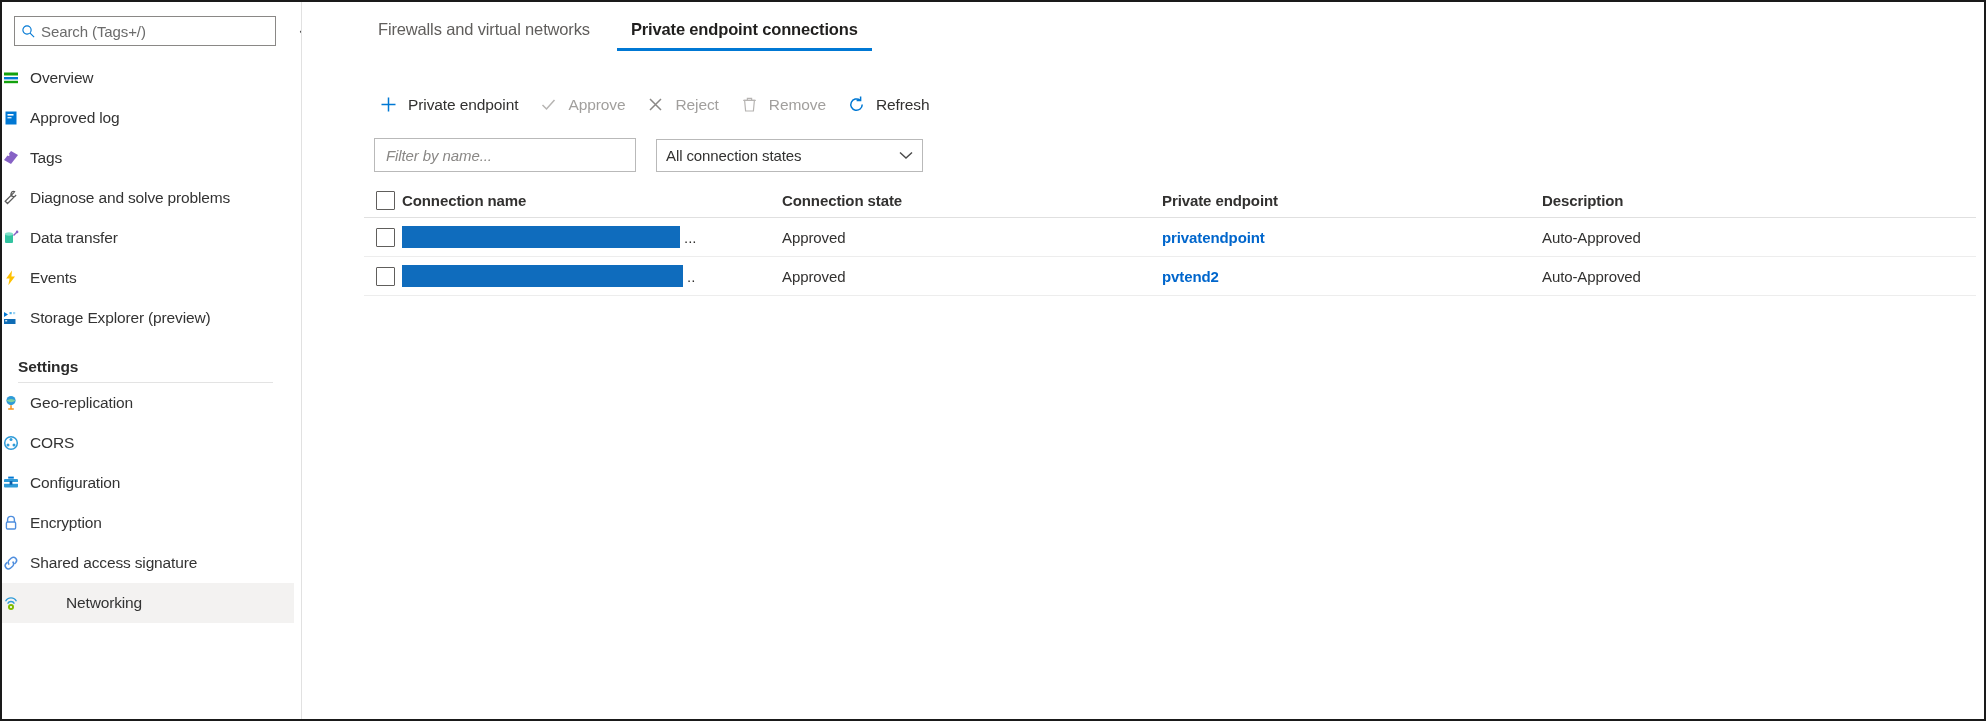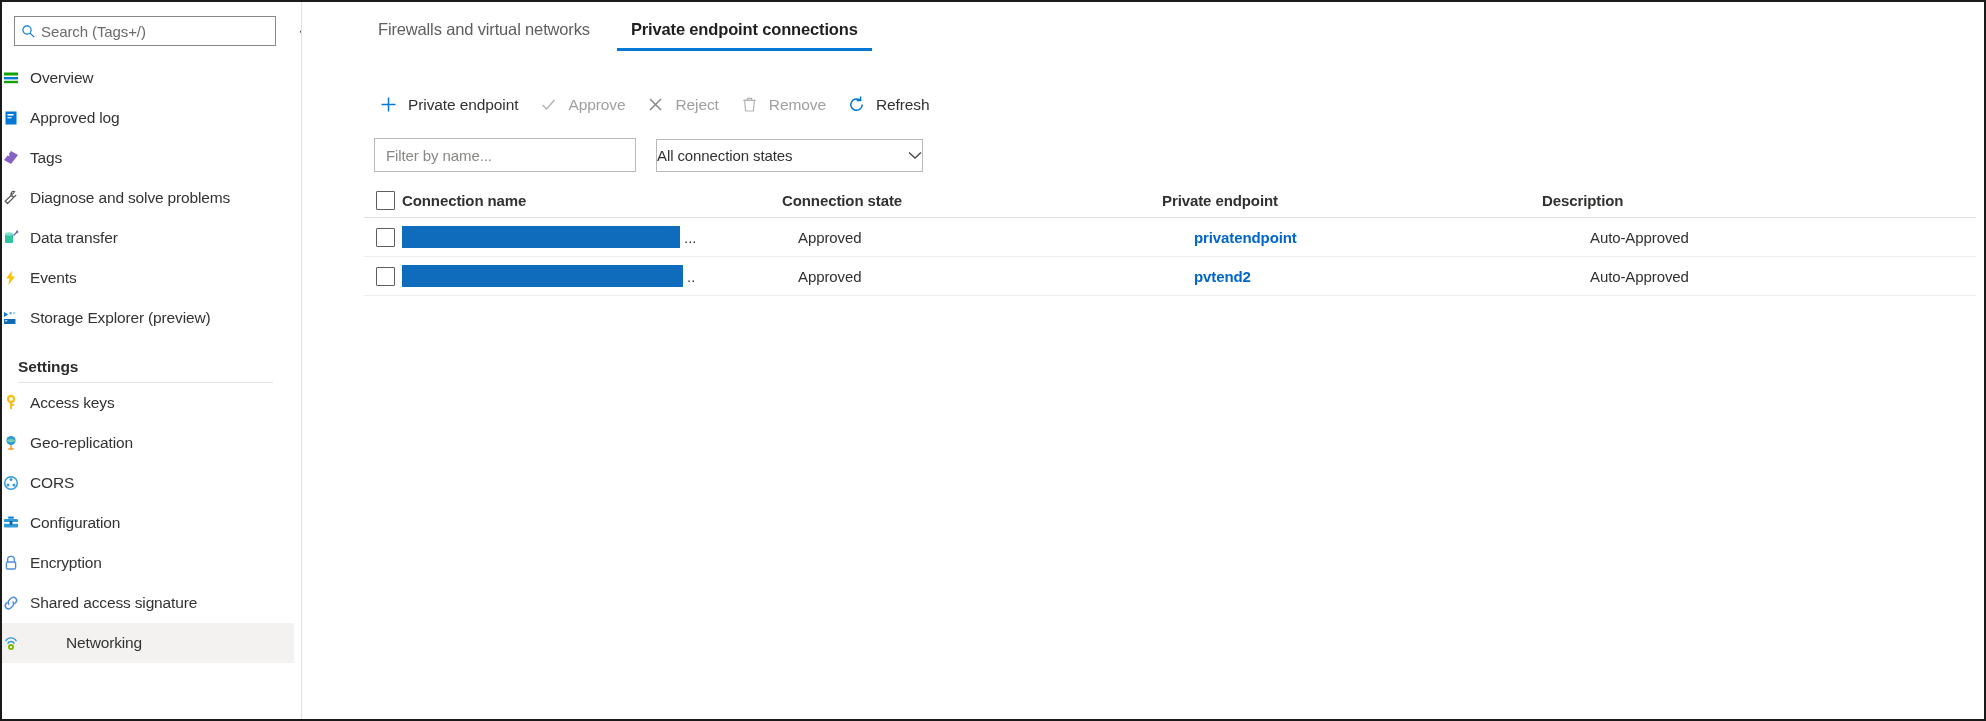--- a/index.html
+++ b/index.html
@@ -179,33 +179,34 @@
     display: flex;
     align-items: center;
     gap: 20px;
   }
   .filter-input {
     width: 262px; height: 33px;
     border: 1px solid #b9b9b9;
     background: #fff;
     display: flex; align-items: center;
     padding: 16px 11px;
+    font-style: italic;
   }
   .filter-ph {
     font-size: 15px;
     color: #8a8886;
     letter-spacing: -0.1px;
   }
   .filter-select {
     width: 267px; height: 33px;
     border: 1px solid #b9b9b9;
     background: #fff;
     display: flex; align-items: center;
     justify-content: space-between;
-    padding: 0 0;
+    padding: 0 9px;
     cursor: pointer;
   }
   .filter-val {
     font-size: 15px;
     color: #323130;
     letter-spacing: -0.1px;
   }
 
   
   .table {
@@ -244,21 +245,20 @@
   .th {
     font-size: 15px;
     font-weight: bold;
     color: #323130;
     letter-spacing: -0.1px;
   }
   .td {
     font-size: 15px;
     color: #323130;
     letter-spacing: -0.1px;
-    margin-left: 16px;
   }
   .td.link {
     color: #0066cc;
     cursor: pointer;
   }
   .redact-wrap {
     display: flex;
     align-items: center;
     gap: 4px;
   }
@@ -367,30 +367,20 @@
             <rect x="2" y="10" width="11.5" height="5" fill="#0e6cb5"></rect>
             <rect x="3.2" y="11.2" width="2" height="1.2" fill="#ffffff"></rect>
           </svg>
         </span>
         <span class="nav-label">Storage Explorer (preview)</span>
       </div>
 
       <div class="section-head">Settings</div>
       <div class="section-rule"></div>
 
-      <div class="nav-item">
-        <span class="nav-ico">
-          <svg width="18" height="18" viewBox="0 0 18 18">
-            <circle cx="9" cy="5" r="3" fill="none" stroke="#ffb900" stroke-width="2"></circle>
-            <rect x="8.1" y="7.6" width="1.9" height="7.4" fill="#ffb900"></rect>
-            <rect x="10" y="10.2" width="2.2" height="1.6" fill="#ffb900"></rect>
-          </svg>
-        </span>
-        <span class="nav-label">Access keys</span>
-      </div>
 
       <div class="nav-item">
         <span class="nav-ico">
           <svg width="18" height="18" viewBox="0 0 18 18">
             <circle cx="9" cy="6.6" r="4.6" fill="#2f9bd8"></circle>
             <path d="M4.4 6.6 Q9 3.4 13.6 6.6 Q9 9.8 4.4 6.6 Z" fill="#7fd0a0"></path>
             <path d="M9 11.2 L9 14.6 M6.2 15 L11.8 15" stroke="#f7941e" stroke-width="1.5"></path>
           </svg>
         </span>
         <span class="nav-label">Geo-replication</span>

